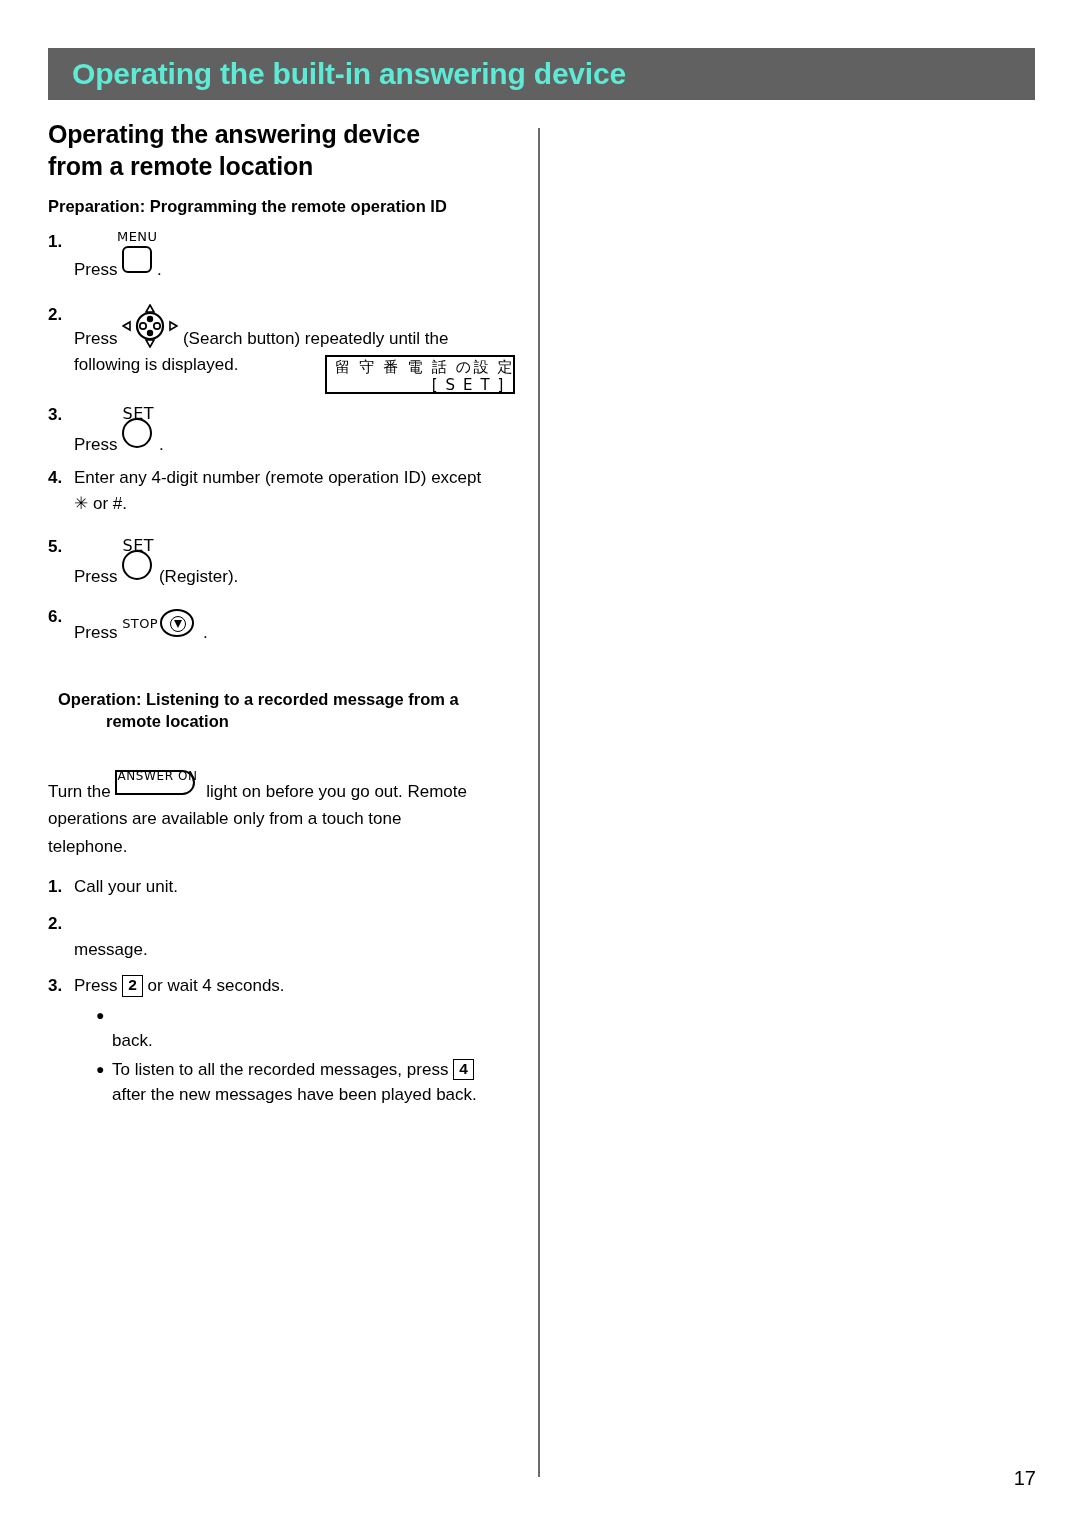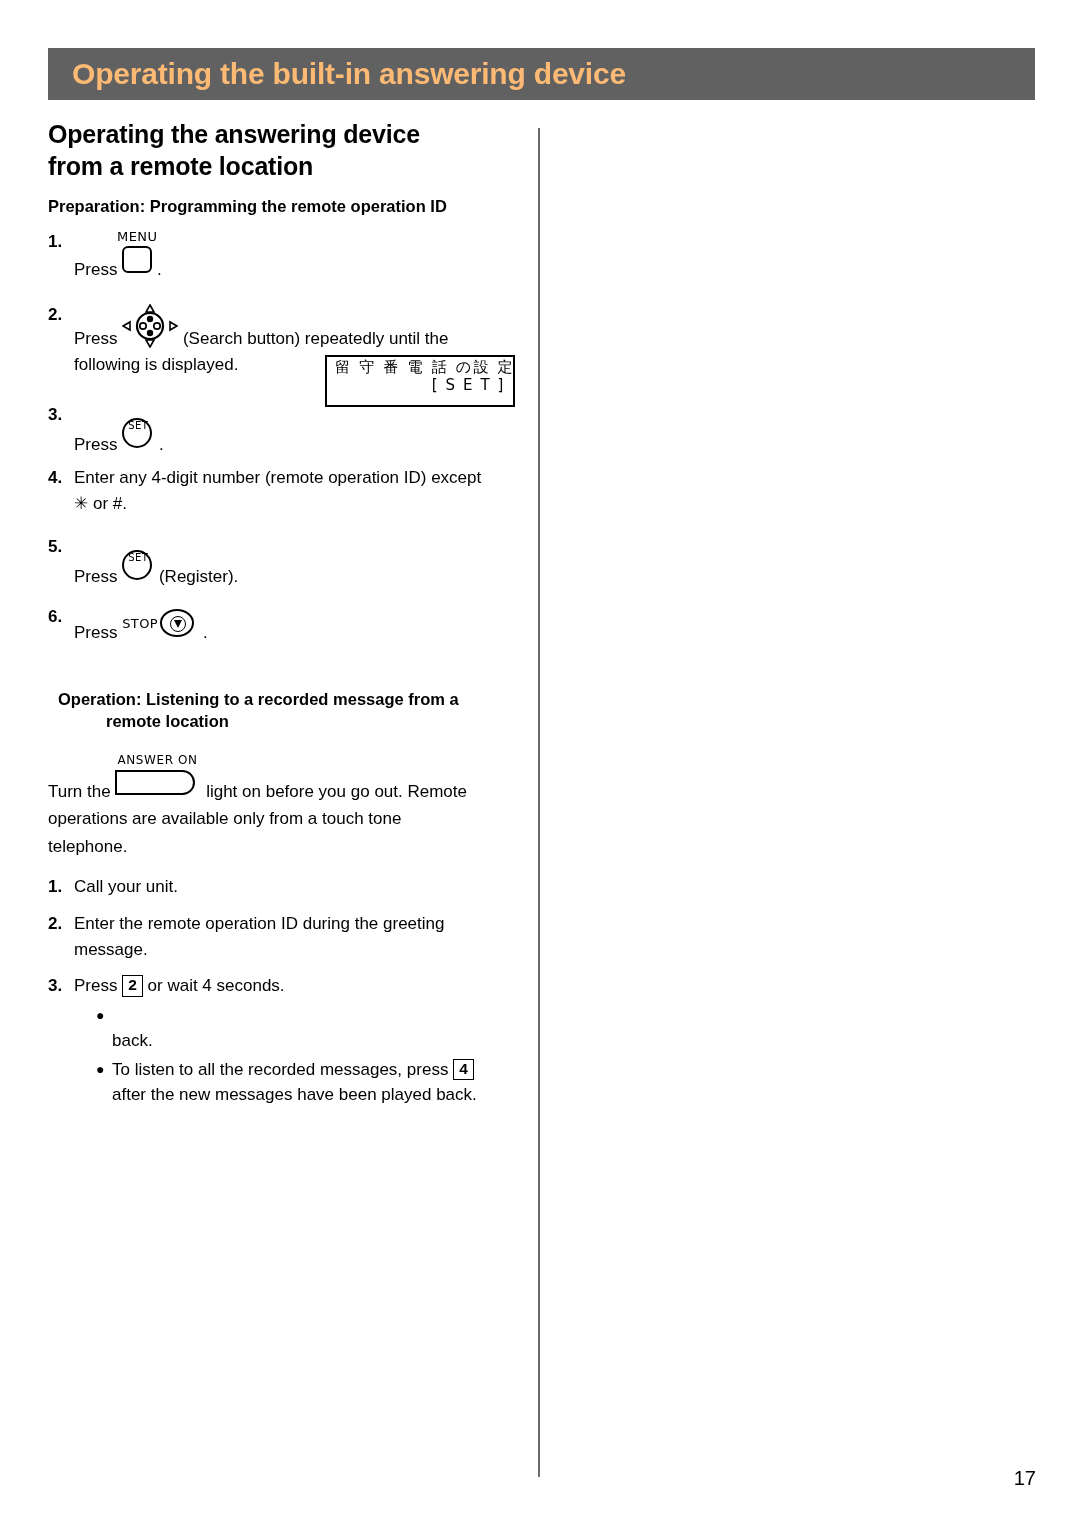--- a/index.html
+++ b/index.html
@@ -19,21 +19,21 @@
     position: absolute;
     left: 48px;
     top: 48px;
     width: 987px;
     height: 52px;
     background: #616161;
     display: flex;
     align-items: center;
   }
   .header-title {
-    color: #fdba74;
+    color: #5eead4;
     font-size: 30px;
     font-weight: bold;
     letter-spacing: -0.2px;
     padding-left: 24px;
     white-space: nowrap;
   }
 
   
   .column-divider {
     position: absolute;
@@ -136,21 +136,21 @@
   .btn-menu .shape {
     position: absolute;
     left: 0; bottom: 2px;
     width: 30px; height: 27px;
     border: 2.2px solid #000;
     border-radius: 6px;
   }
 
   
   .btn-set { width: 32px; height: 48px; }
-  .btn-set .cap-label { top: 16px; font-size: 10px; }
+  .btn-set .cap-label { top: 0px; font-size: 16px; }
   .btn-set .shape {
     position: absolute;
     left: 0; bottom: 2px;
     width: 30px; height: 30px;
     border: 2.2px solid #000;
     border-radius: 50%;
   }
 
   
   .btn-stop { width: 76px; height: 34px; }
@@ -176,21 +176,21 @@
     position: absolute;
     left: 52px; bottom: 10px;
     width: 0; height: 0;
     border-left: 4.5px solid transparent;
     border-right: 4.5px solid transparent;
     border-top: 8px solid #000;
   }
 
   
   .btn-answer { width: 86px; height: 46px; }
-  .btn-answer .cap-label { top: 0px; left: 2px; transform: none; font-size: 12px; letter-spacing: 0.6px; }
+  .btn-answer .cap-label { top: 16px; left: 2px; transform: none; font-size: 12px; letter-spacing: 0.6px; }
   .btn-answer .shape {
     position: absolute;
     left: 0; bottom: 2px;
     width: 80px; height: 25px;
     border: 2.2px solid #000;
     border-radius: 0 14px 14px 0;
   }
 
   
   .btn-nav { width: 56px; height: 42px; }
@@ -207,21 +207,21 @@
     vertical-align: 1px;
     font-family: "Liberation Sans", sans-serif;
   }
 
   
   .lcd {
     position: absolute;
     left: 325px;
     top: 355px;
     width: 190px;
-    height: 52px;
+    height: 39px;
     border: 2.2px solid #000;
     background: #fff;
     padding: 1px 8px 0 8px;
     font-family: "DejaVu Sans", sans-serif;
   }
   .lcd .line1 {
     font-size: 15px;
     letter-spacing: 2.2px;
     line-height: 1.25;
     white-space: nowrap;
@@ -360,21 +360,21 @@
   </div>
 
   <div class="step" style="margin-top:14px;">
     <span class="num">1.</span>
     <span class="body">Call your unit.</span>
   </div>
 
   <div class="step" style="margin-top:10px;">
     <span class="num">2.</span>
     <span class="body">
-      <span>Enter the remote operation ID during the greeting</span><br>
+      <br>
       <span>message.</span>
     </span>
   </div>
 
   <div class="step" style="margin-top:10px;">
     <span class="num">3.</span>
     <span class="body">
       <span>Press</span>
       <span class="numkey">2</span>
       <span>or wait 4 seconds.</span>

